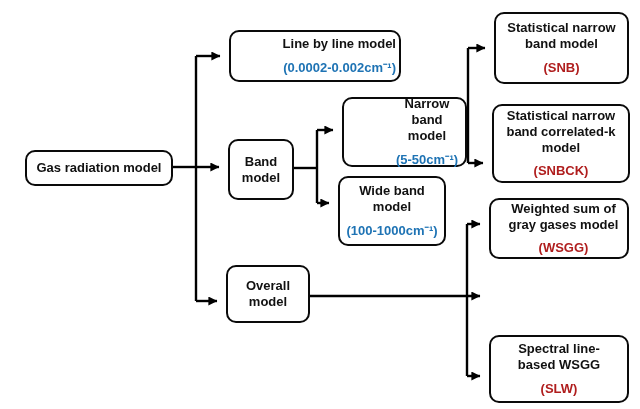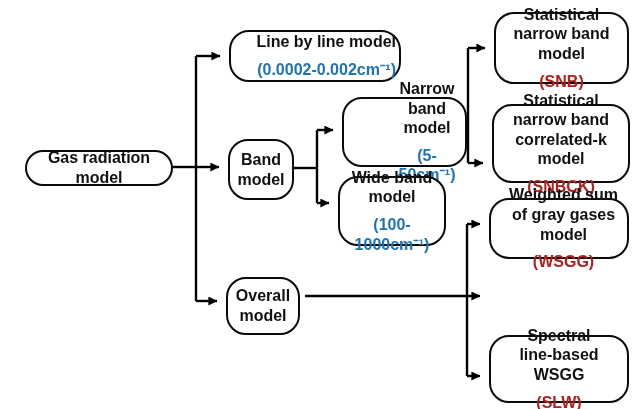--- a/index.html
+++ b/index.html
@@ -14,24 +14,24 @@
   .wires { position: absolute; left: 0; top: 0; width: 640px; height: 409px; }
   .node {
     position: absolute;
     display: flex;
     flex-direction: column;
     align-items: center;
     justify-content: center;
     text-align: center;
     background: #ffffff;
     border: 2.5px solid #0a0a0a;
-    border-radius: 20px;
+    border-radius: 10px;
     font-weight: 700;
     color: #111111;
-    font-size: 16px;
+    font-size: 13px;
     line-height: 1.22;
     padding: 2px 3px;
   }
   .t { display: block; }
   .sub { display: block; margin-top: 8px; }
   .blue { color: var(--accent-blue, #1E73B4); }
   .red { color: var(--accent-red, #B01E1E); }
   .w86 .t { max-width: 86px; }
   .w100 .t { max-width: 100px; }
   .w112 .t { max-width: 112px; }
@@ -84,21 +84,21 @@
 
   <div class="node" style="left:229px; top:30px; width:172px; height:52px;align-items:flex-end;">
     <span class="t">Line by line model</span>
     <span class="sub blue">(0.0002-0.002cm⁻¹)</span>
   </div>
 
   <div class="node" style="left:228px; top:139px; width:66px; height:61px;">
     <span class="t">Band model</span>
   </div>
 
-  <div class="node" style="left:226px; top:265px; width:74px; height:58px;margin-top:12px;">
+  <div class="node" style="left:226px; top:265px; width:84px; height:58px;">
     <span class="t">Overall model</span>
   </div>
 
   <div class="node w86" style="left:342px; top:97px; width:125px; height:70px;padding-left:48px;">
     <span class="t">Narrow band model</span>
     <span class="sub blue">(5-50cm⁻¹)</span>
   </div>
 
   <div class="node w86" style="left:338px; top:176px; width:108px; height:70px;">
     <span class="t">Wide band model</span>

